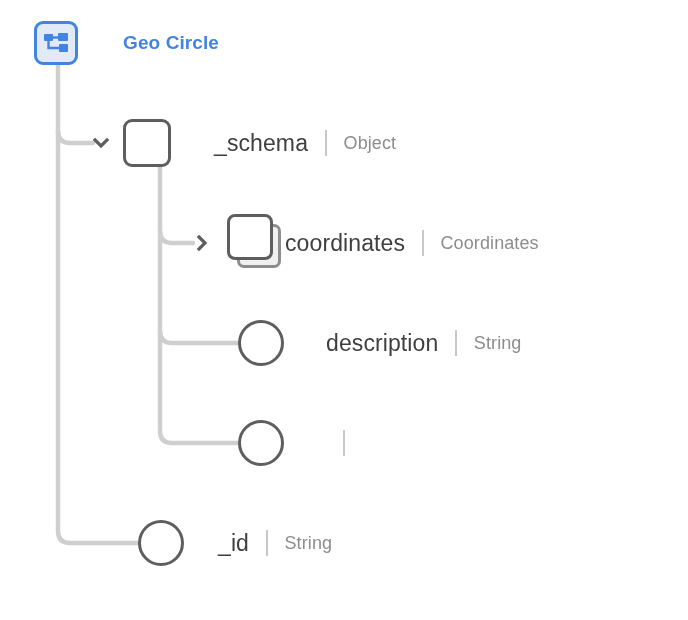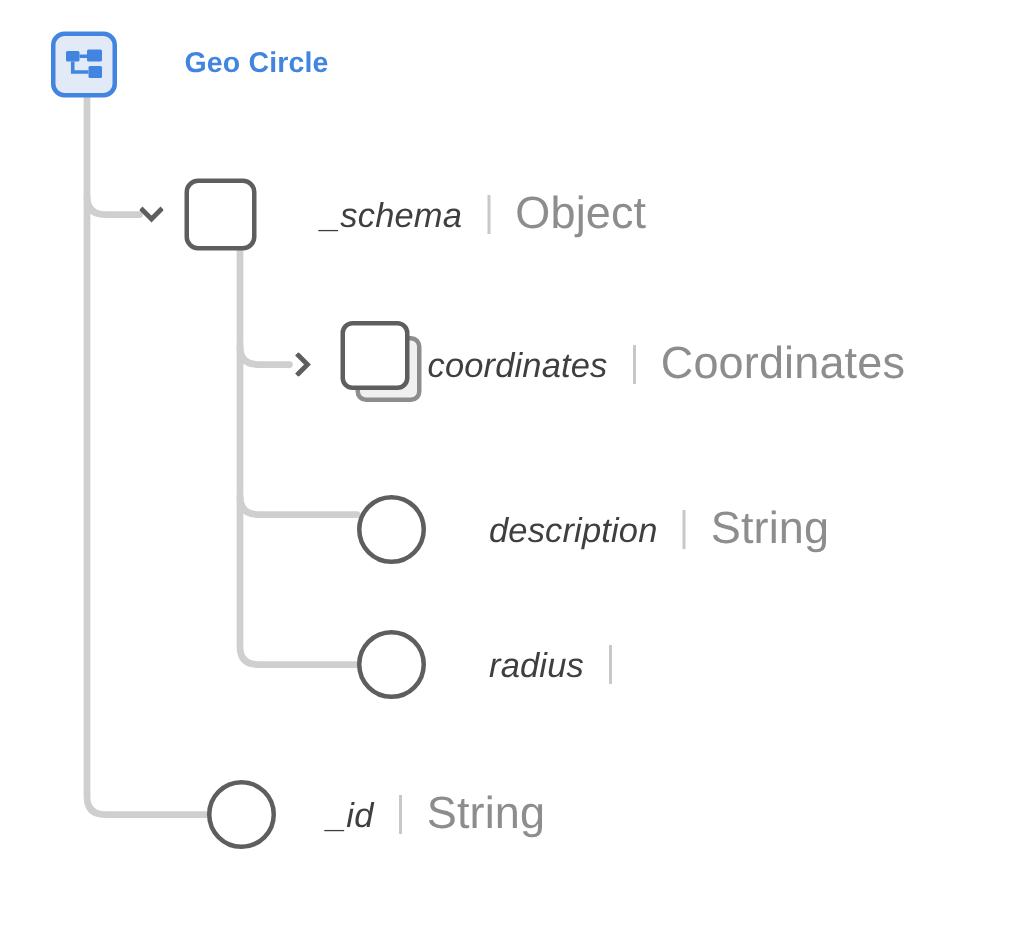--- a/index.html
+++ b/index.html
@@ -118,31 +118,30 @@
   
   .labels {
     display: flex;
     align-items: center;
     white-space: nowrap;
   }
   .field-name {
     font-size: 23px;
     color: #3f3f3f;
     letter-spacing: 0.1px;
-    font-style: italic;
   }
   .divider {
     width: 1.5px;
     height: 26px;
     background: #c8c8c8;
     margin: 0 17px;
     flex: none;
   }
   .field-type {
-    font-size: 30px;
+    font-size: 18px;
     color: #8d8d8d;
     letter-spacing: 0.1px;
   }
 </style>
 </head>
 <body>
 
 <div id="canvas">
 
   <svg id="connectors" viewBox="0 0 688 620" width="688" height="620" fill="none">
@@ -195,33 +194,32 @@
       <div class="back"></div>
       <div class="front"></div>
     </div>
     <div class="labels" style="">
       <span class="field-name">coordinates</span>
       <span class="divider"></span>
       <span class="field-type">Coordinates</span>
     </div>
   </div>
 
-  <div class="node" id="node-description" style="left:238px; top:327px;text-align:center;">
+  <div class="node" id="node-description" style="left:238px; top:317px;text-align:center;">
     <div class="glyph glyph-circle"></div>
     <div class="labels" style="margin-left:42px;">
       <span class="field-name">description</span>
       <span class="divider"></span>
       <span class="field-type">String</span>
     </div>
   </div>
 
   <div class="node" id="node-radius" style="left:238px; top:417px;">
     <div class="glyph glyph-circle"></div>
     <div class="labels" style="margin-left:42px;">
-      <span class="field-name">radius</span>
       <span class="divider"></span>
     </div>
   </div>
 
   <div class="node" id="node-id" style="left:138px; top:517px;">
     <div class="glyph glyph-circle"></div>
     <div class="labels" style="margin-left:34px;">
       <span class="field-name">_id</span>
       <span class="divider"></span>
       <span class="field-type">String</span>

